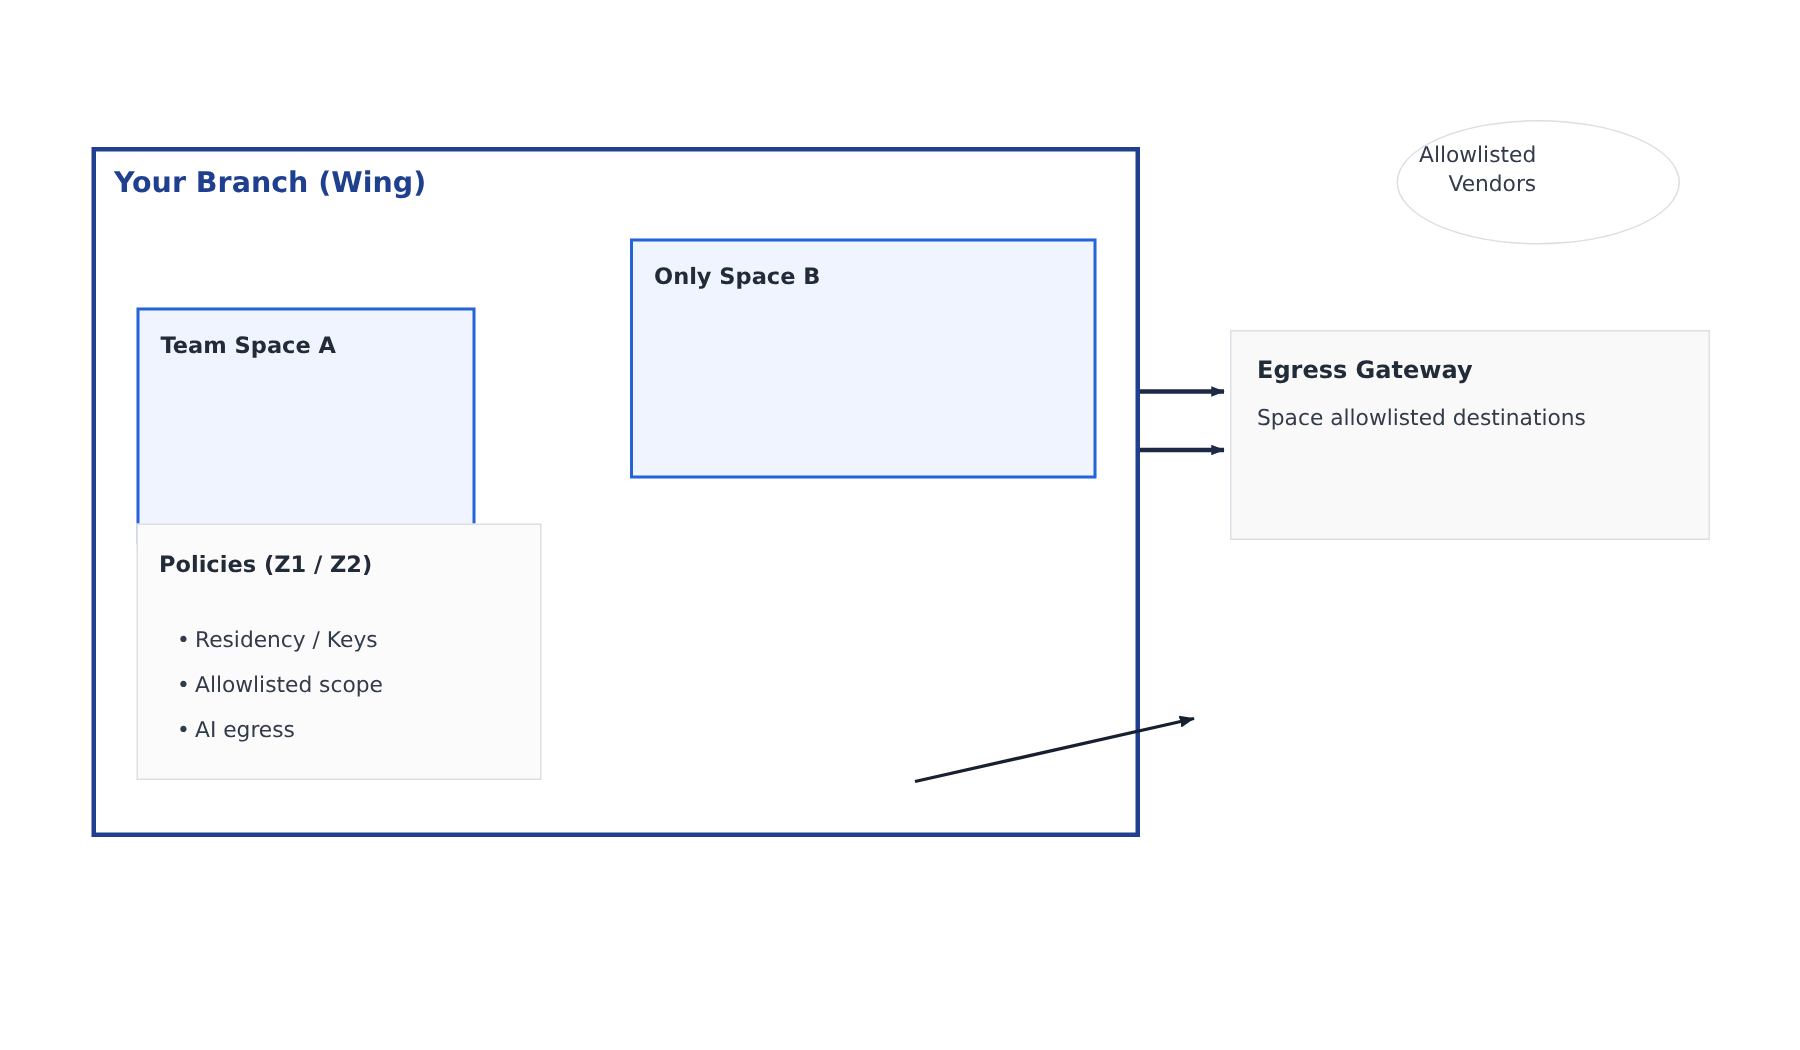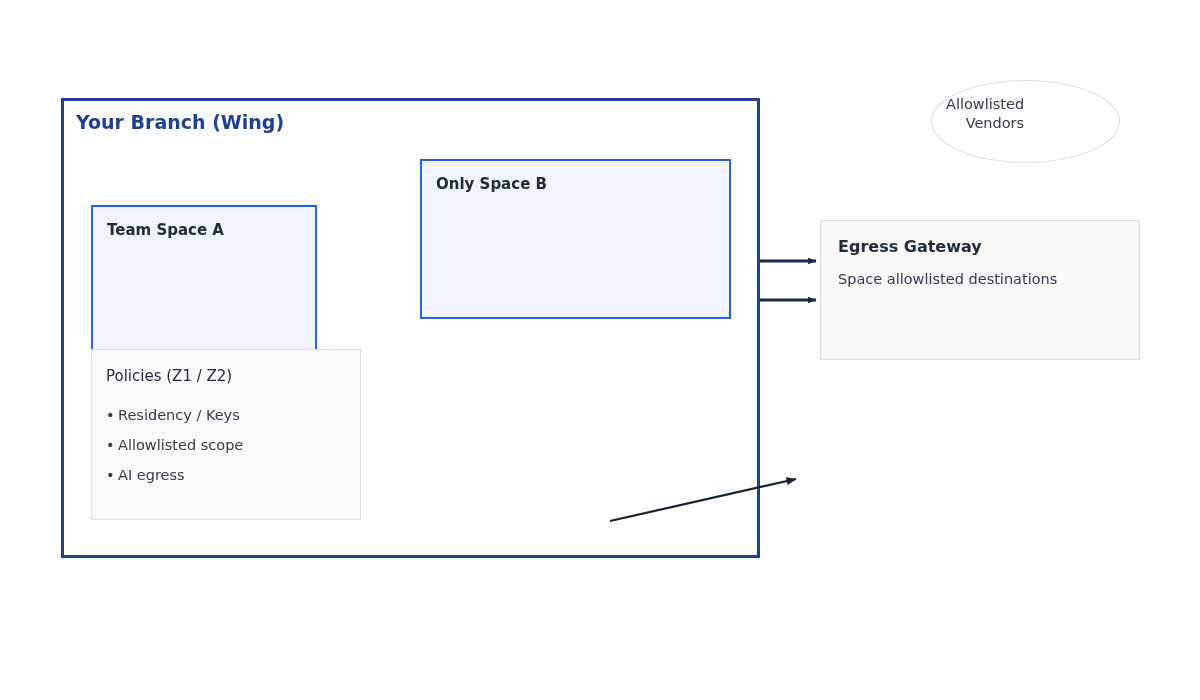--- a/index.html
+++ b/index.html
@@ -79,28 +79,28 @@
     height: 171px;
     background: #fbfbfc;
     border: 1px solid #dddfe4;
     box-sizing: border-box;
   }
   #policies-title {
     position: absolute;
     left: 14px;
     top: 17px;
     font-size: 15px;
-    font-weight: normal;
+    font-weight: bold;
     color: #222b38;
   }
   #policies-list {
     position: absolute;
     left: 14px;
     top: 50px;
-    margin: 0;
+    margin: 12px;
     padding: 0;
     list-style: none;
   }
   #policies-list li {
     font-size: 14.5px;
     color: #323b49;
     line-height: 30px;
     white-space: nowrap;
   }
   #policies-list li::before {

